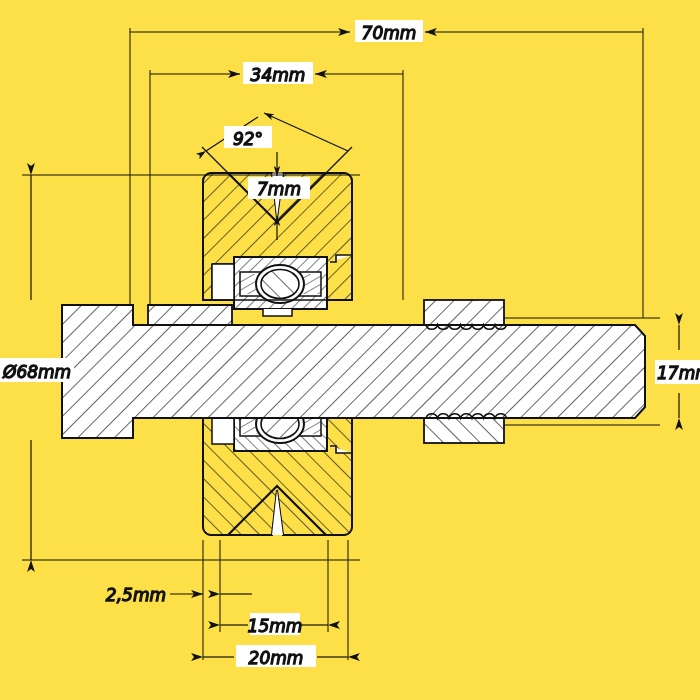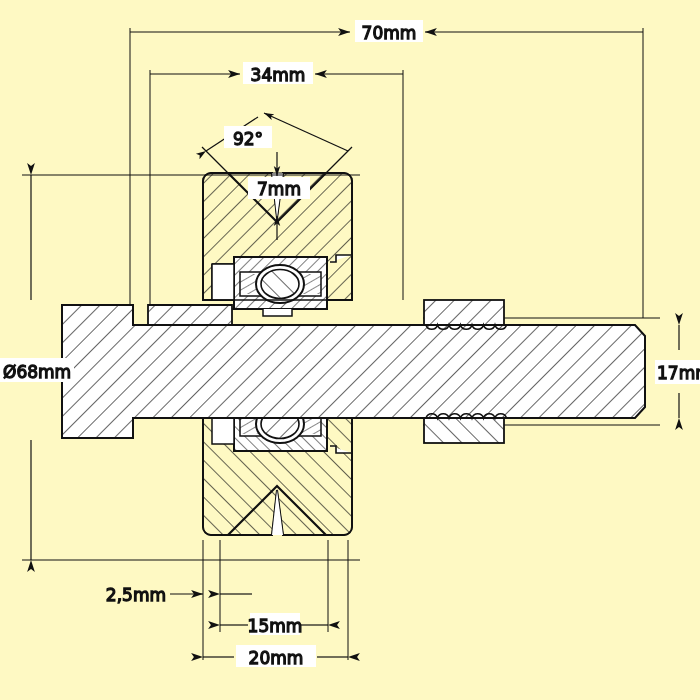--- a/index.html
+++ b/index.html
@@ -1,17 +1,17 @@
 <!DOCTYPE html>
 <html><head>
 <meta charset="utf-8">
 <style>
   html,body{margin:0;padding:0;background:#ffffff;}
   body{width:700px;height:700px;overflow:hidden;font-family:"DejaVu Sans",sans-serif;}
-  #stage{position:relative;width:700px;height:700px;background:#fef9c3;}
+  #stage{position:relative;width:700px;height:700px;background:#fde047;font-style:italic;}
   svg{display:block;}
   text{font-family:"DejaVu Sans",sans-serif;fill:#111;}
   .dimtxt{font-size:17px;letter-spacing:0px;}
 </style>
 </head>
 <body>
 
 <div id="stage">
 <svg width="700" height="700" viewBox="0 0 700 700">
 

